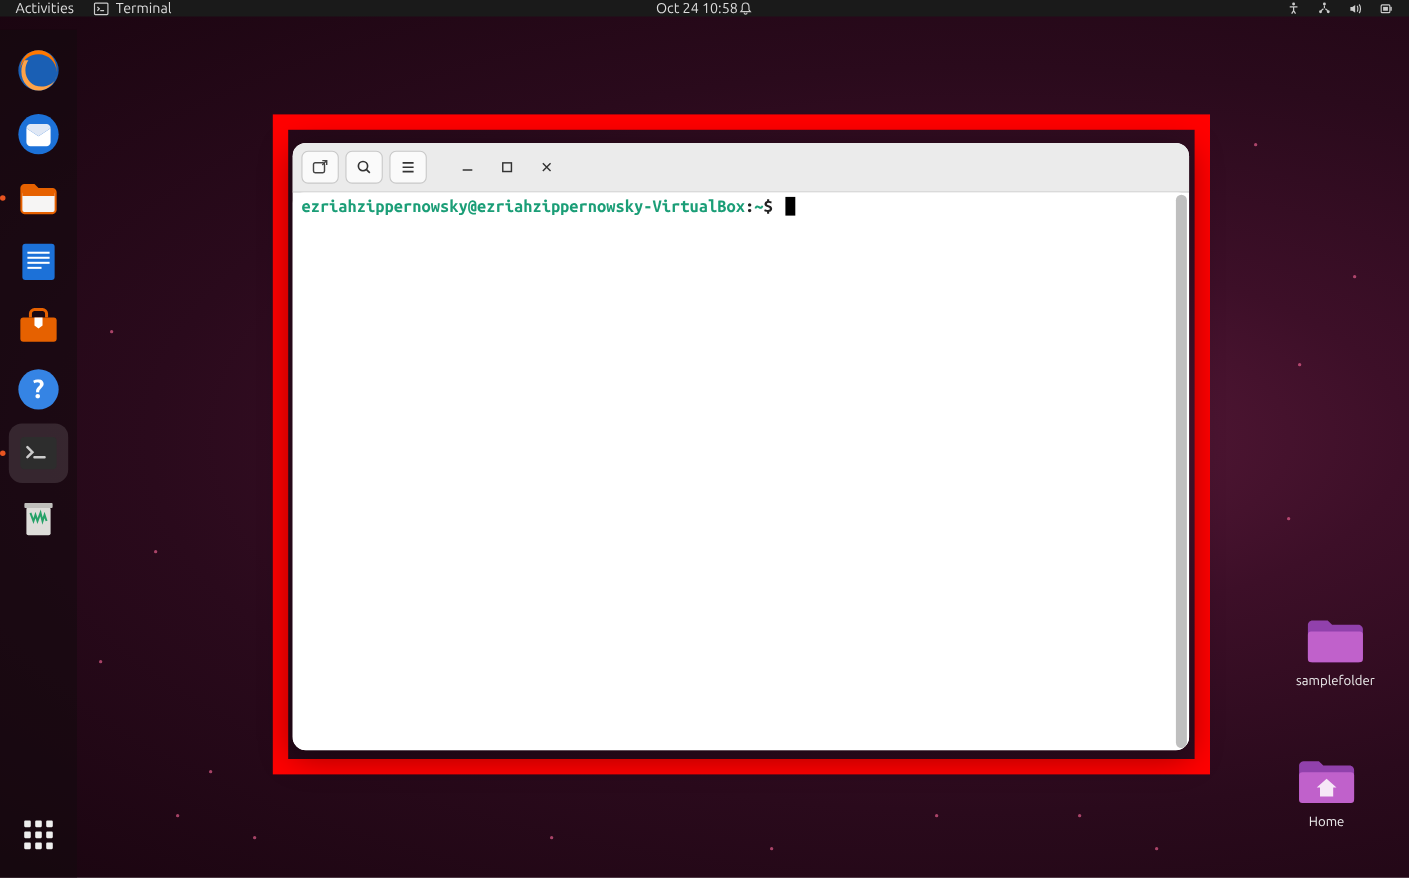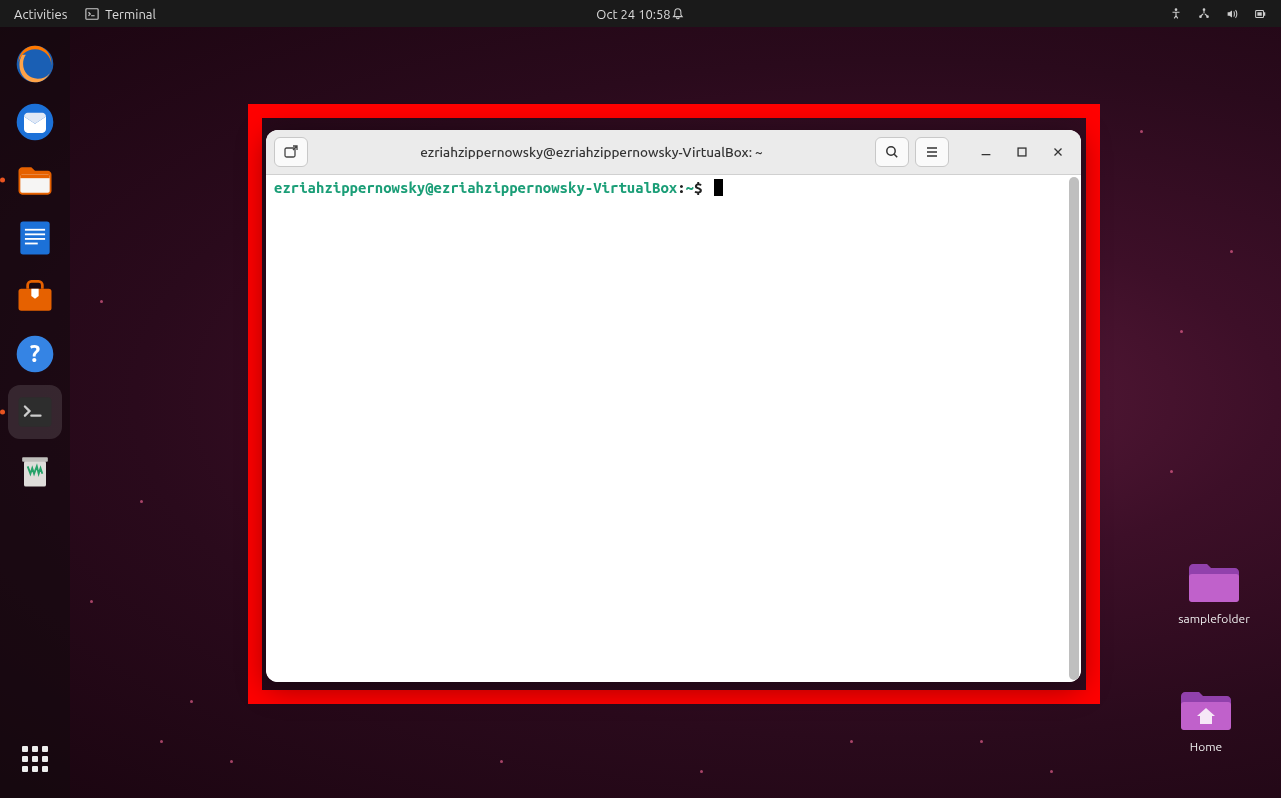--- a/index.html
+++ b/index.html
@@ -21,21 +21,21 @@
       border-radius: 50%;
       opacity: 0.6;
     }
     
     
     .topbar {
       position: absolute;
       top: 0;
       left: 0;
       right: 0;
-      height: 27px;
+      height: 15px;
       background: #1a1a1a;
       display: flex;
       align-items: center;
       color: #ddd;
       font-size: 13px;
       z-index: 100;
     }
     .topbar-left { display: flex; align-items: center; gap: 18px; padding-left: 14px; }
     .topbar-center { position: absolute; left: 50%; transform: translateX(-50%); display: flex; align-items: flex-start; }
     .topbar-right { margin-left: auto; display: flex; align-items: center; gap: 14px; padding-right: 14px; }
@@ -370,21 +370,20 @@
 <div class="highlight-box"></div>
 
 <div class="terminal-window">
   <div class="titlebar">
     <div class="tb-btn">
       <svg viewBox="0 0 16 16" width="16" height="16">
           <rect x="2" y="4" width="10" height="9" rx="1.5" fill="none" stroke="#444" stroke-width="1.3"></rect>
           <path d="M10 2h4v4M14 2l-4 4" stroke="#444" stroke-width="1.3" fill="none"></path>
         </svg>
     </div>
-    <div class="tb-title">ezriahzippernowsky@ezriahzippernowsky-VirtualBox: ~</div>
     <div class="tb-right">
       <div class="tb-btn">
         <svg viewBox="0 0 16 16" width="16" height="16">
             <circle cx="7" cy="7" r="4.2" fill="none" stroke="#333" stroke-width="1.5"></circle>
             <path d="M10.2 10.2l3 3" stroke="#333" stroke-width="1.5"></path>
           </svg>
       </div>
       <div class="tb-btn">
         <svg viewBox="0 0 16 16" width="16" height="16">
             <path d="M3 4h10M3 8h10M3 12h10" stroke="#333" stroke-width="1.5"></path>

